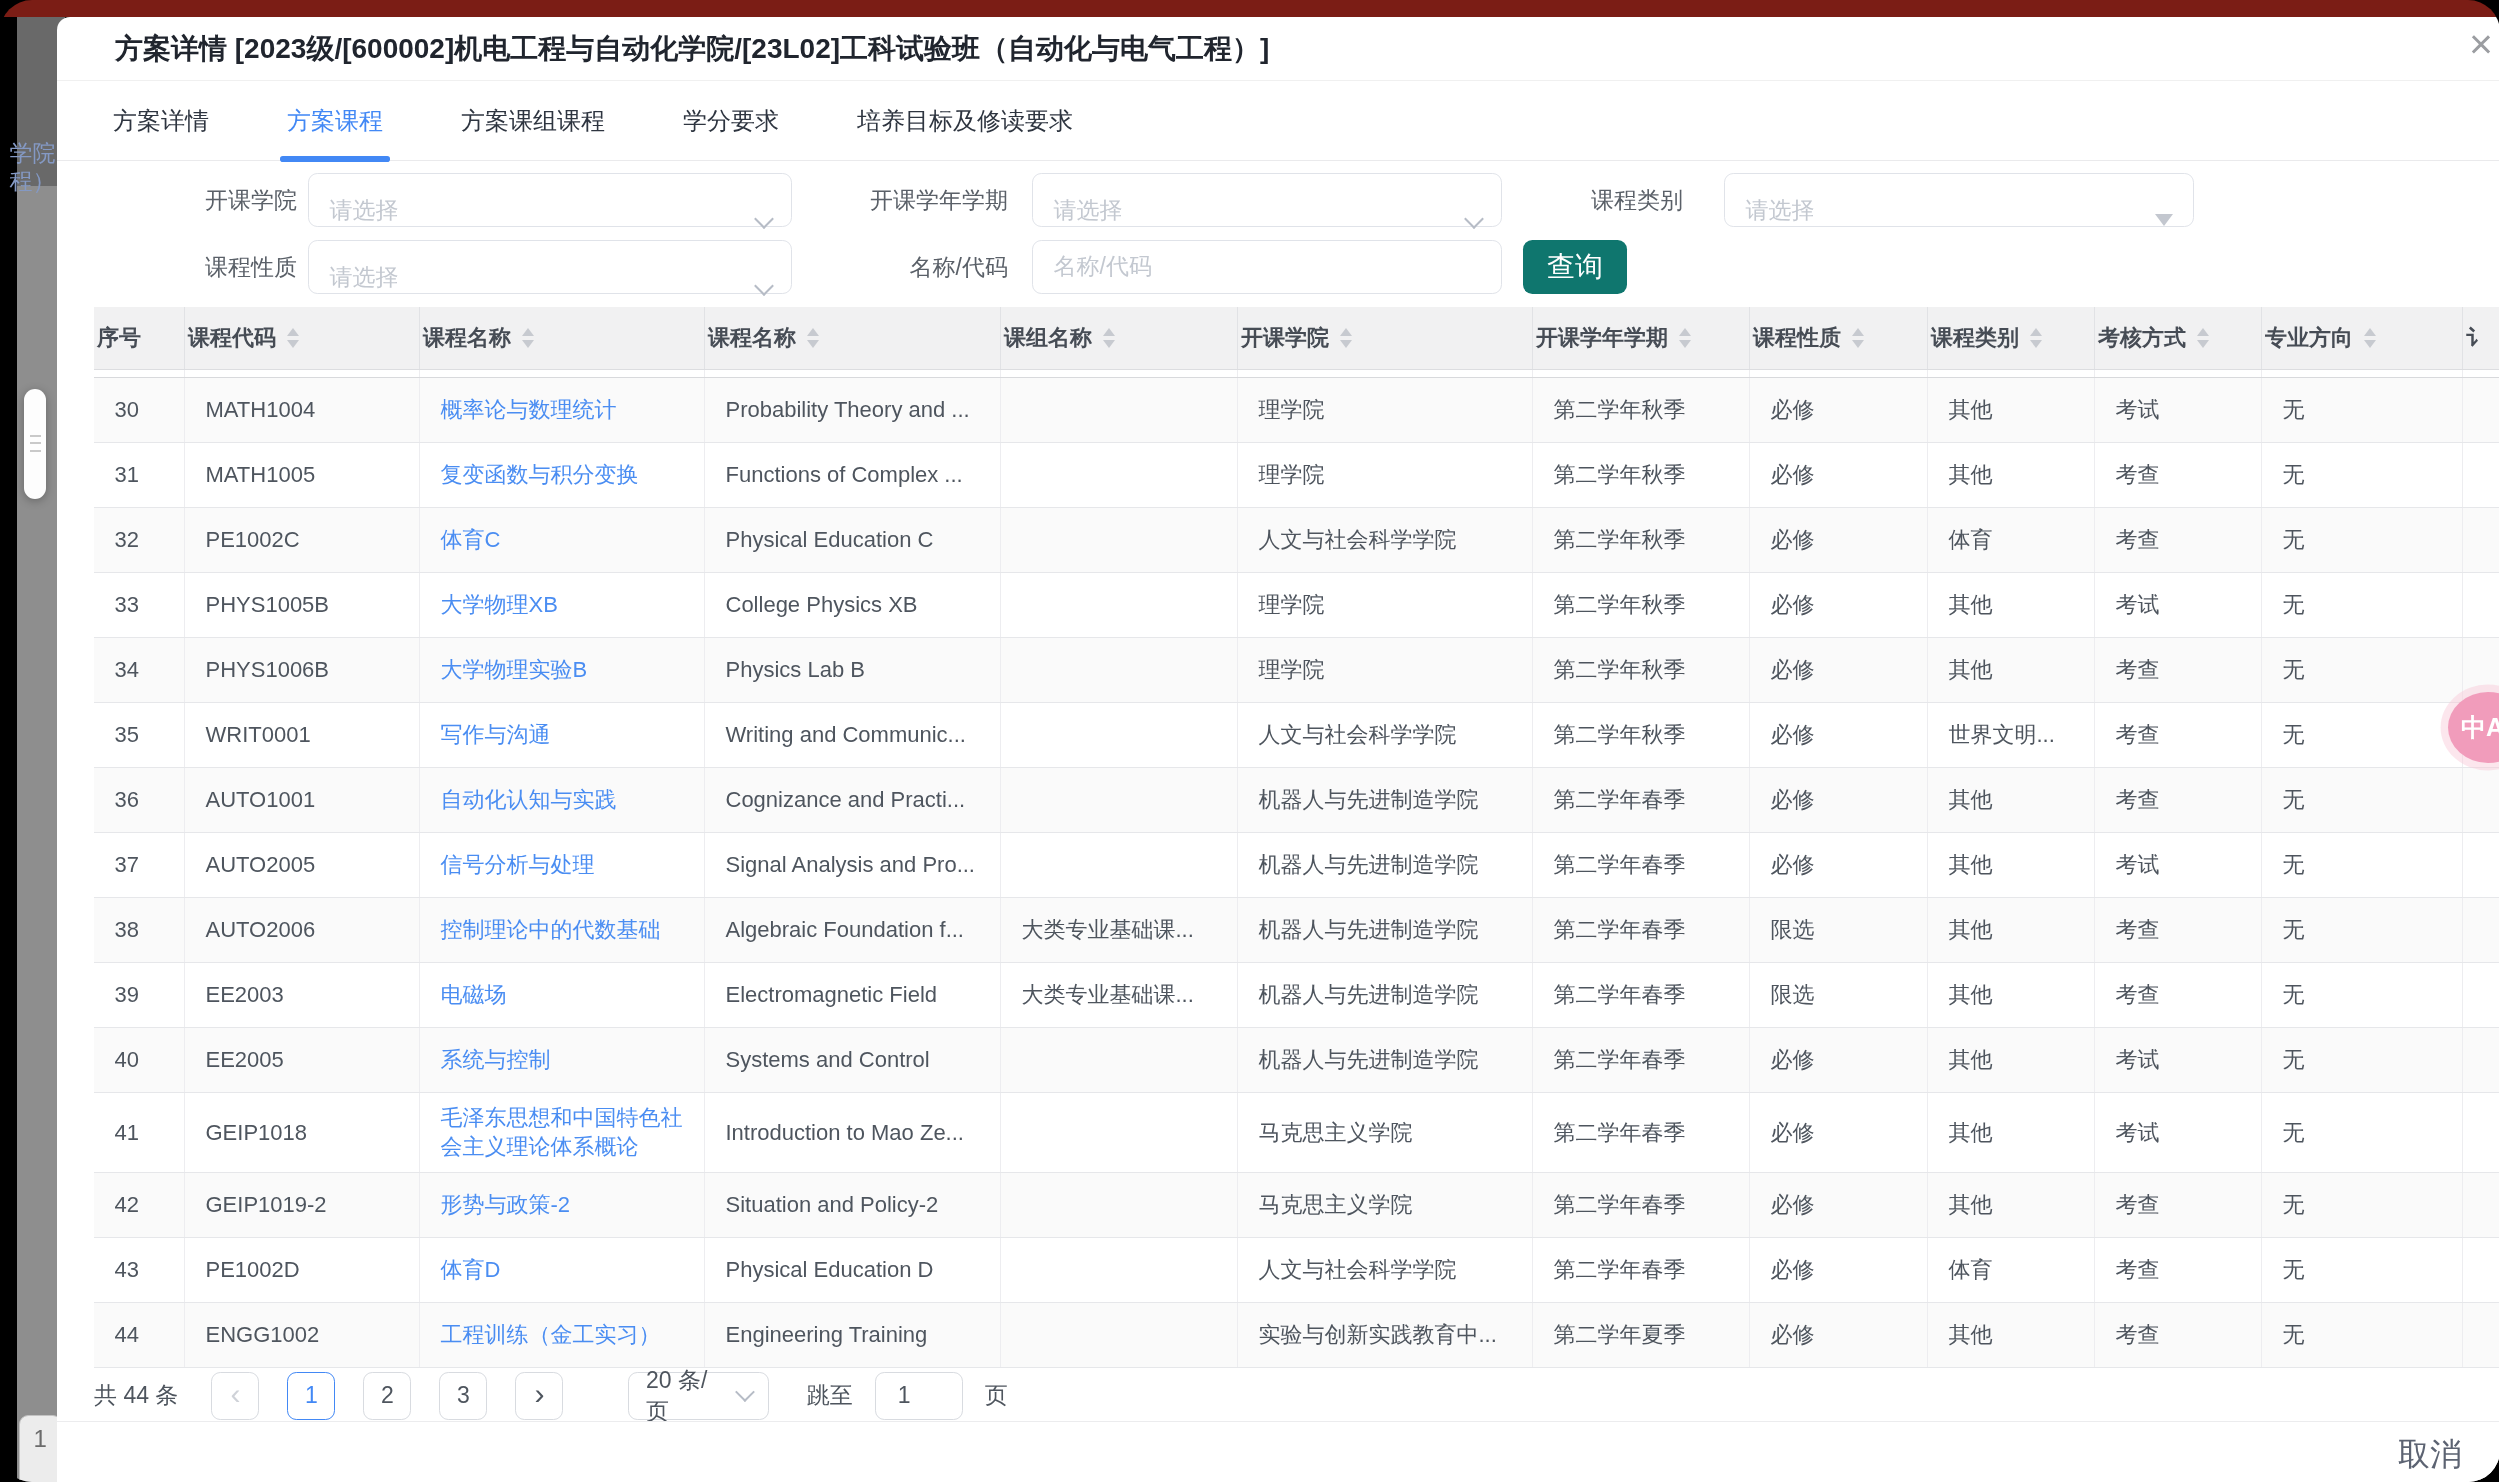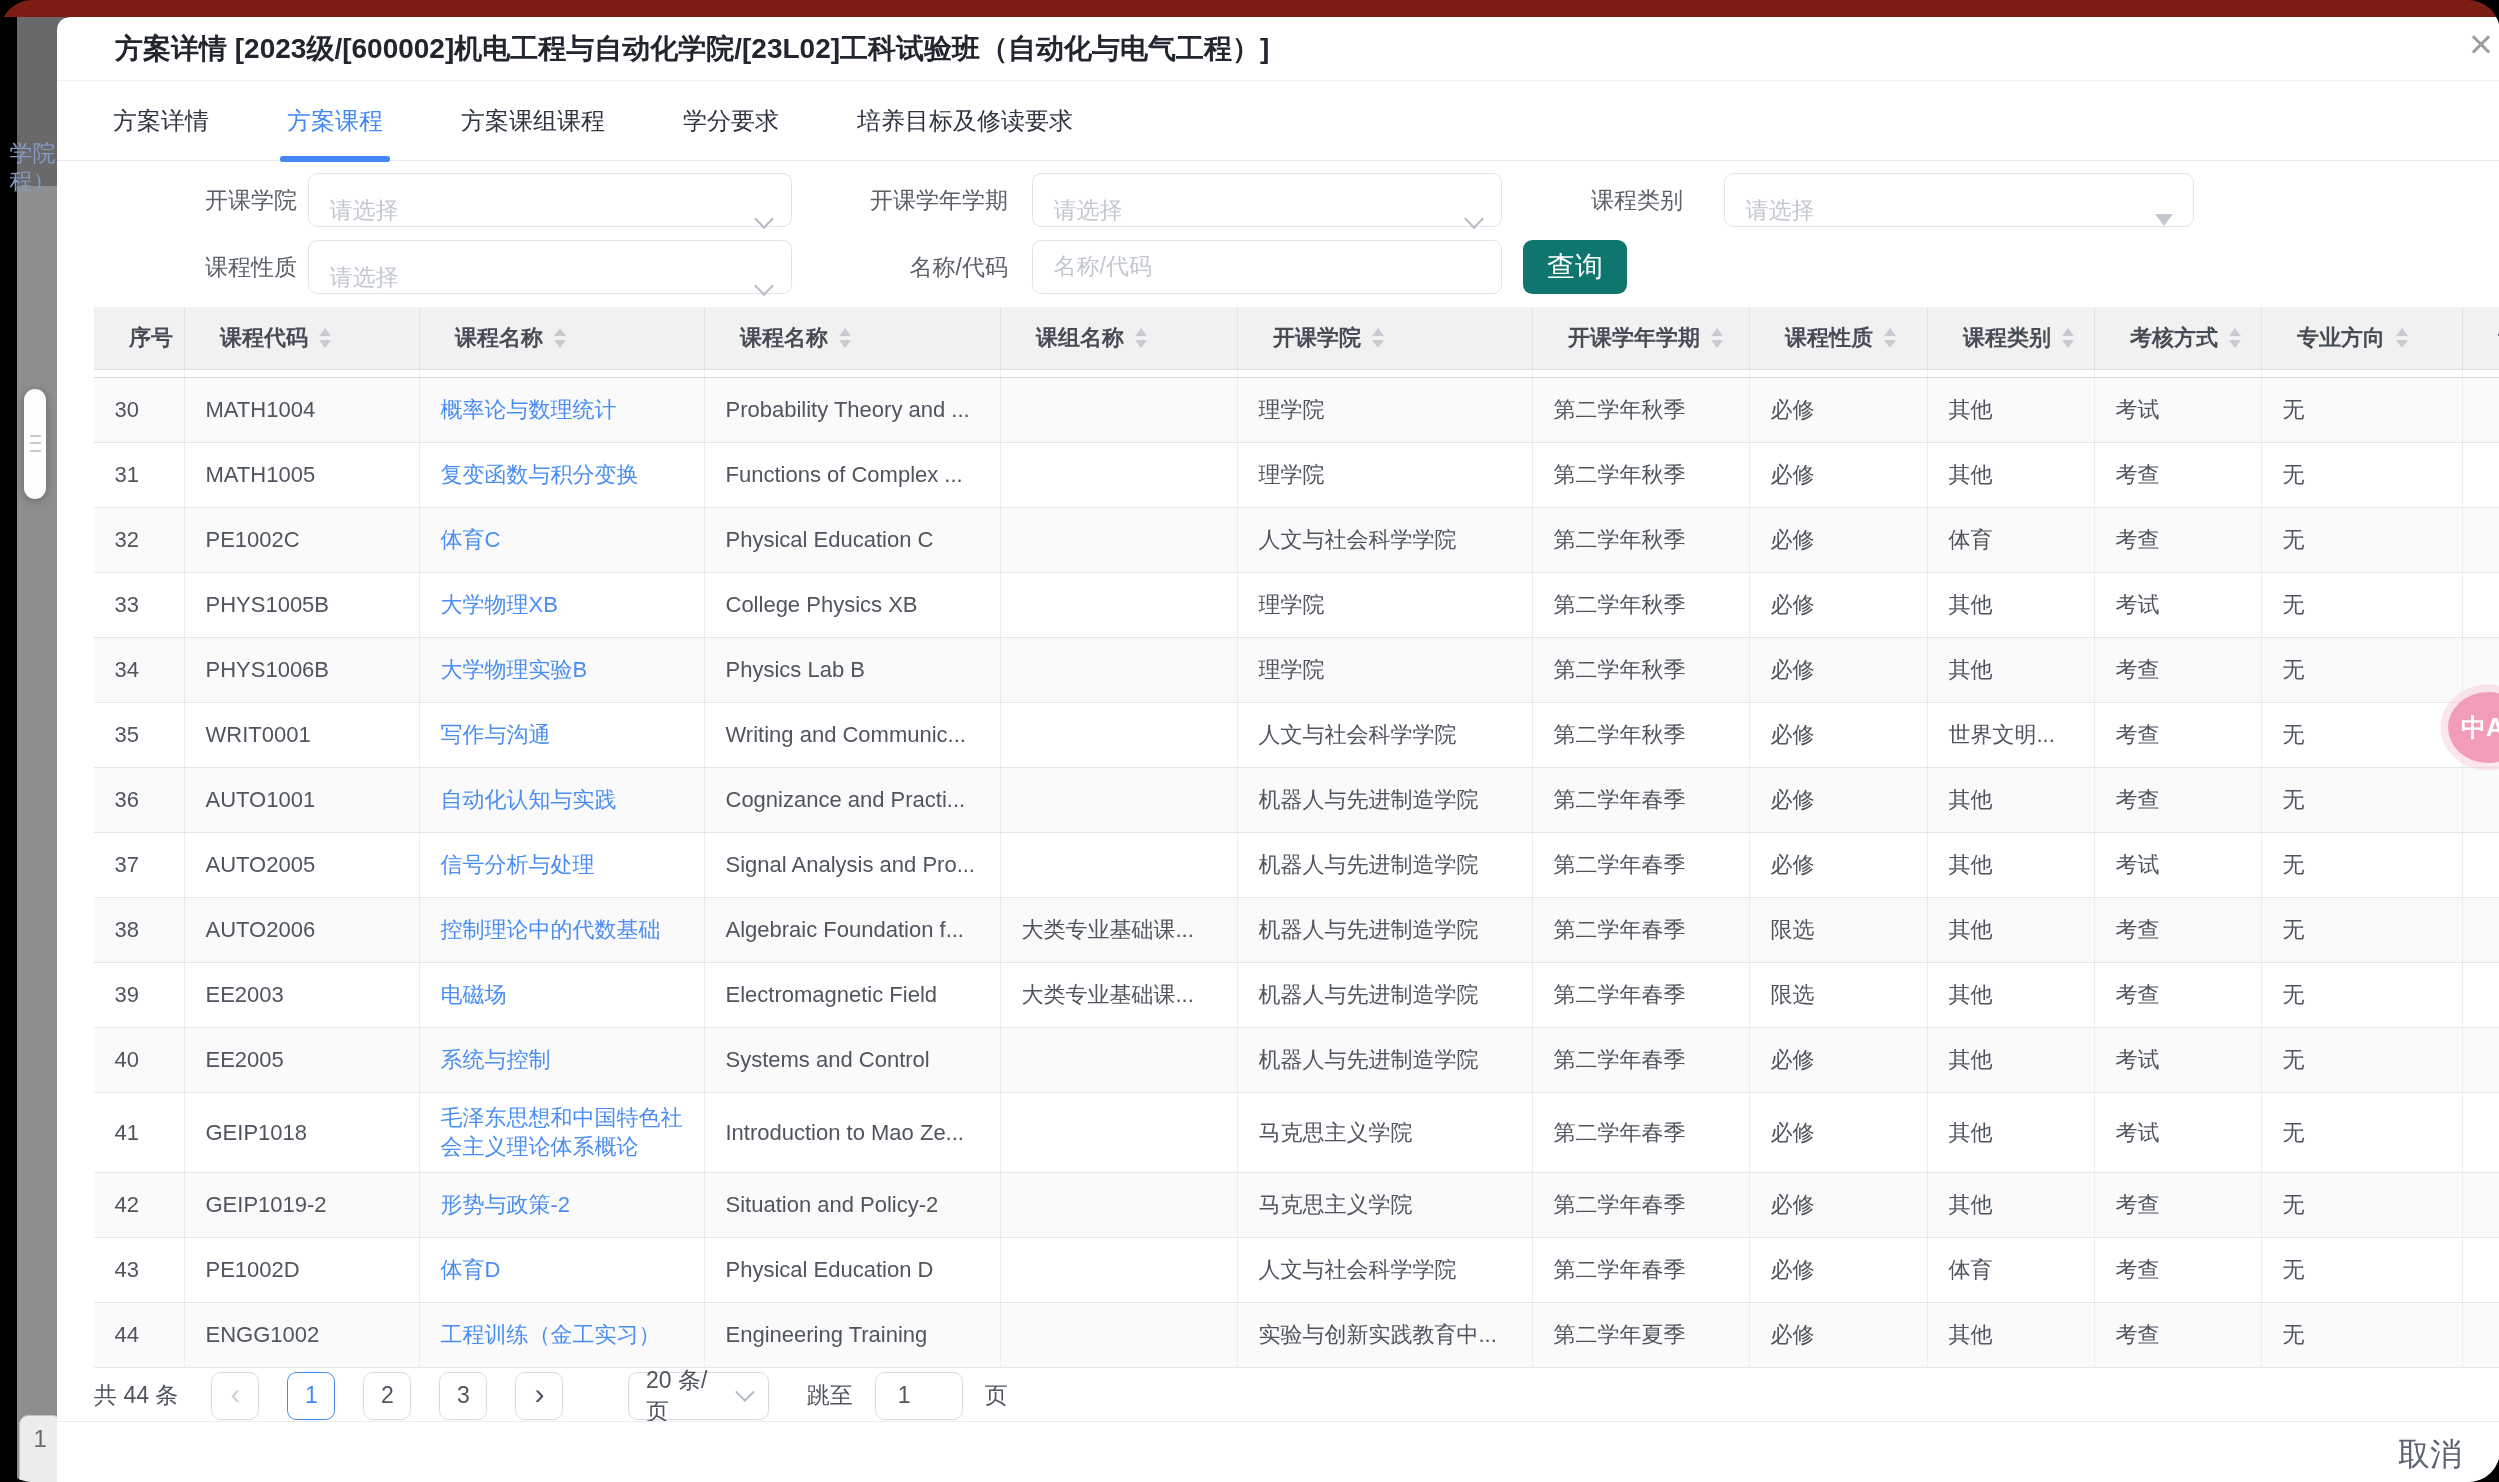--- a/index.html
+++ b/index.html
@@ -36,21 +36,21 @@
   .placeholder{color:#c3c8d0;}
   .chev{width:12px;height:12px;border-right:2.8px solid #b6bcc6;border-bottom:2.8px solid #b6bcc6;transform:rotate(45deg);margin-left:auto;margin-top:-6.5px;}
   .tri{width:0;height:0;border-left:9.3px solid transparent;border-right:9.3px solid transparent;border-top:12px solid #c3c7cf;margin-left:auto;}
   input.finput{padding:0 20.5px;} input.finput::placeholder{color:#c3c8d0;}
   .fbtn{position:absolute;left:1466px;top:0;width:104px;height:54px;background:#0f766e;border-radius:9.3px;color:#fff;font-size:28px;
           display:flex;align-items:center;justify-content:center;cursor:pointer;}
   
   .twrap{position:absolute;top:290px;left:37px;width:2414px;height:1063px;overflow:hidden;
           --cols:91px 235px 285px 296px 237px 295px 217px 178px 167px 167px 201px 130px;}
   .thead{display:grid;grid-template-columns:var(--cols);width:2500px;height:63px;background:#f1f1f2;border-bottom:1.9px solid #dcdde0;box-sizing:border-box;}
-  .th{display:flex;align-items:center;padding-left:35px;font-size:22px;font-weight:700;color:#464c55;border-right:1.9px solid #e1e2e5;
+  .th{display:flex;align-items:center;padding-left:3px;font-size:22px;font-weight:700;color:#464c55;border-right:1.9px solid #e1e2e5;
           box-sizing:border-box;white-space:nowrap;overflow:hidden;}
   .th:last-child{border-right:none;}
   .sort-caret{display:inline-flex;flex-direction:column;margin-left:11px;row-gap:3.7px;}
   .sort-caret i{display:block;}
   .sort-caret .up{width:0;height:0;border-left:6.5px solid transparent;border-right:6.5px solid transparent;border-bottom:8.4px solid #c7cad0;}
   .sort-caret .down{width:0;height:0;border-left:6.5px solid transparent;border-right:6.5px solid transparent;border-top:8.4px solid #c7cad0;}
   .tr{display:grid;grid-template-columns:var(--cols);width:2500px;height:65px;background:#fff;border-bottom:1.9px solid #e6e7ea;box-sizing:border-box;}
   .tr.even{background:#fafafa;}
   .tr.tall{height:80px;}
   .tr.sliver{height:8.4px;border-bottom:1.9px solid #d8d9dc;}

